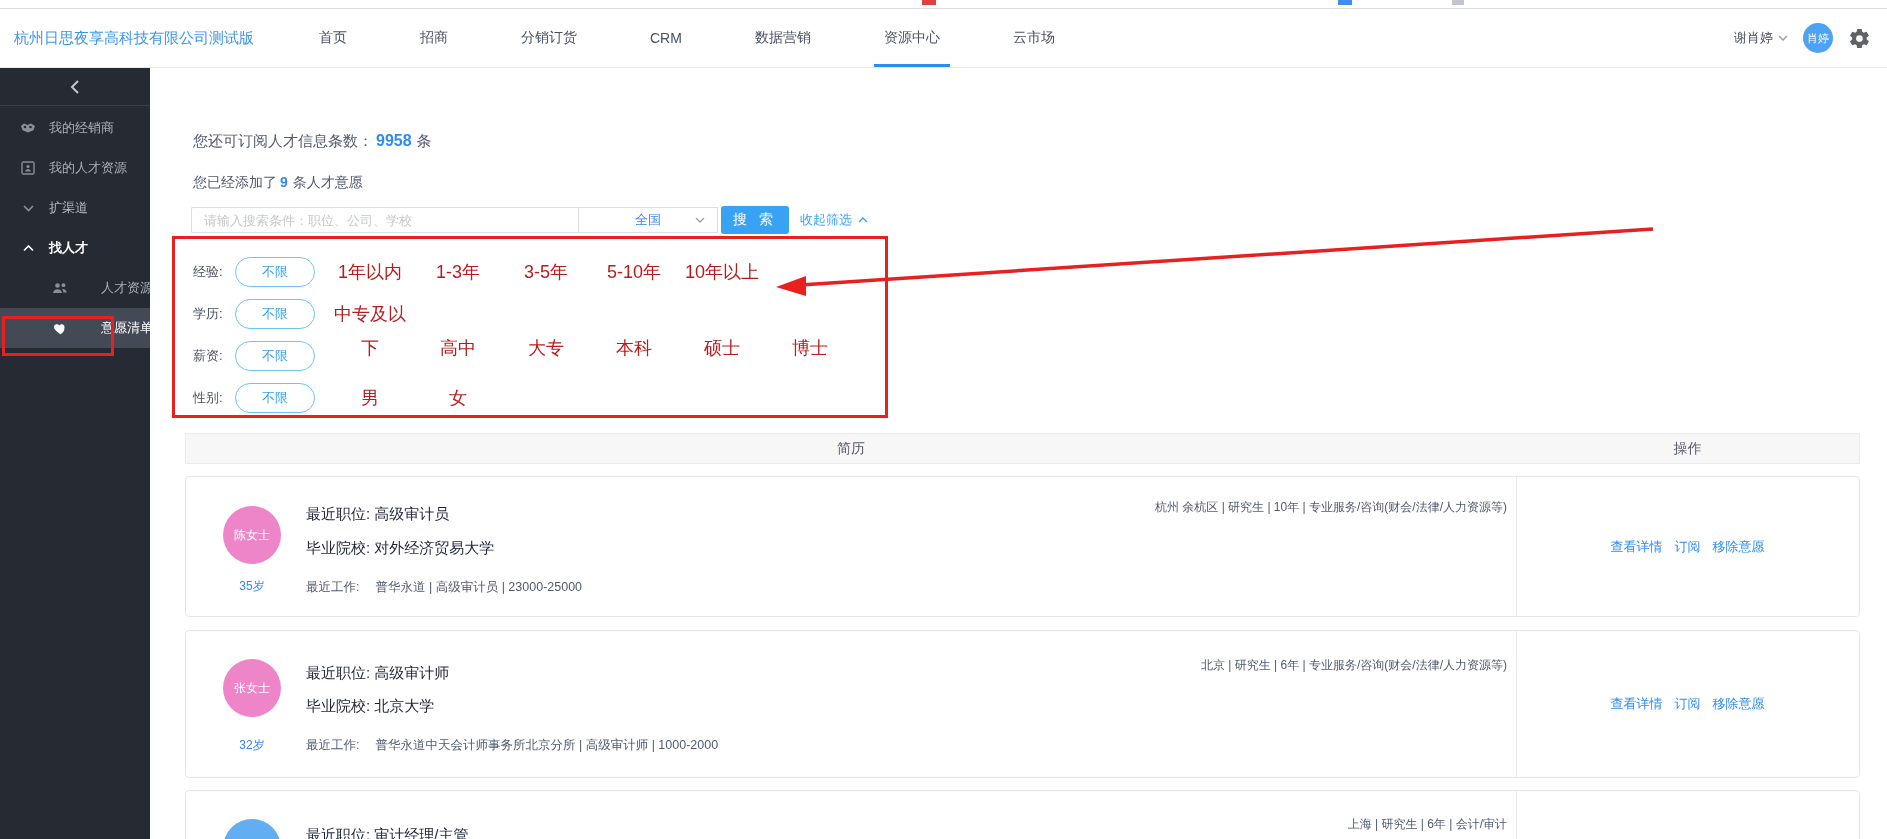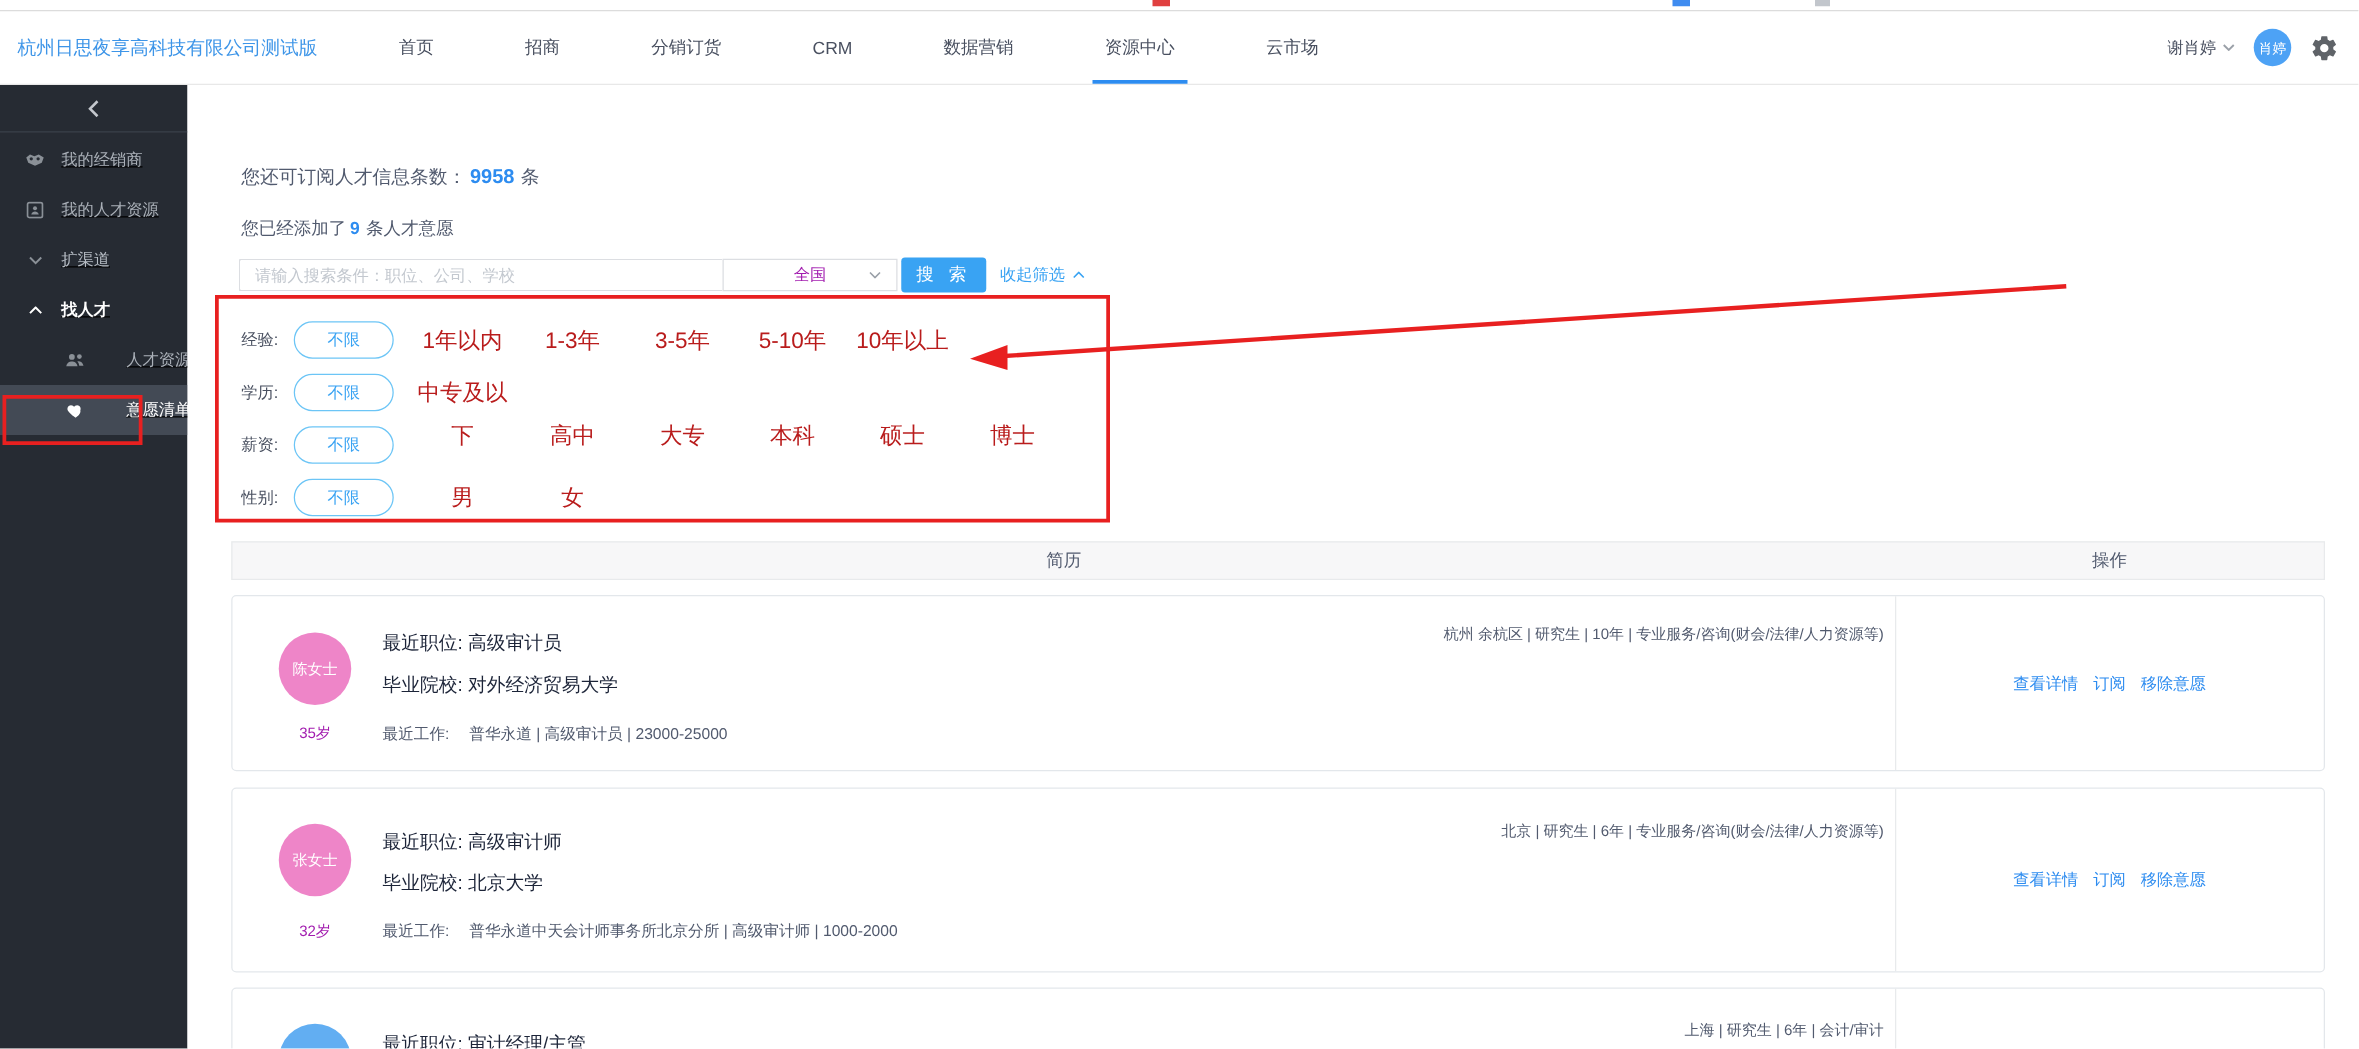--- a/index.html
+++ b/index.html
@@ -21,21 +21,21 @@
   .top-right{margin-left:auto;display:flex;align-items:center;gap:15px;}
   .username{font-size:13px;color:#495060;display:flex;align-items:center;gap:5px;}
   .avatar{width:30px;height:30px;border-radius:50%;color:#fff;font-size:11px;
     display:flex;align-items:center;justify-content:center;letter-spacing:0;}
   .gear{width:23px;height:23px;color:#5f6368;}
 
   
   .sidebar{position:absolute;left:0;top:68px;bottom:0;width:150px;background:#262b33;}
   .collapse{height:38px;display:flex;align-items:center;justify-content:center;
     border-bottom:1px solid #3a414b;cursor:pointer;}
-  .menu{padding-top:2px;text-decoration:underline;}
+  .menu{padding-top:2px;}
   .mitem{height:40px;display:flex;align-items:center;padding-left:20px;gap:13px;
     color:#aab0b8;font-size:13px;cursor:pointer;white-space:nowrap;}
   .mitem .mi{width:16px;height:16px;flex:0 0 16px;display:flex;align-items:center;justify-content:center;}
   .mitem.section{color:#b6bcc4;}
   .mitem.section.open{color:#ffffff;font-weight:bold;}
   .mitem.sub{padding-left:52px;gap:33px;}
   .mitem.selected{background:#434a55;color:#ffffff;}
   svg.ic{display:block;}
 
   
@@ -43,21 +43,21 @@
   .stat-line{position:absolute;left:43px;font-size:15px;color:#515a6e;}
   .stat-line b{color:#2d8cf0;font-size:16px;padding:0 3px;}
   .stat-line .sfx{padding-left:2px;}
 
   .search-input{position:absolute;left:41px;top:139px;width:387px;height:26px;
     border:1px solid #dcdee2;border-right:none;border-radius:2px 0 0 2px;
     padding:0 12px;font-size:13px;color:#495060;outline:none;}
   .search-input::placeholder{color:#c3c8cf;}
   .region-select{position:absolute;left:428px;top:139px;width:140px;height:26px;
     border:1px solid #dcdee2;display:flex;align-items:center;justify-content:center;
-    font-size:13px;color:#a21caf;cursor:pointer;background:#fff;}
+    font-size:13px;color:#3b82f6;cursor:pointer;background:#fff;}
   .region-select .chev{position:absolute;right:12px;top:9px;color:#9aa0a8;}
   .search-btn{position:absolute;left:571px;top:138px;width:68px;height:28px;border:none;
     background:#39a3f3;color:#fff;font-size:14px;border-radius:3px;cursor:pointer;letter-spacing:4px;padding-left:6px;}
   .collapse-link{position:absolute;left:650px;top:139px;height:26px;display:flex;align-items:center;gap:6px;
     color:#39a3f3;font-size:13px;cursor:pointer;}
 
   .frow{position:absolute;left:0;width:900px;height:34px;}
   .flabel{position:absolute;left:43px;top:0;line-height:34px;font-size:13px;color:#495060;}
   .fbtn{position:absolute;left:85px;top:2px;width:80px;height:30px;border:1px solid #6cc5f6;
     border-radius:16px;background:#fff;color:#39a3f3;font-size:13px;cursor:pointer;}
@@ -68,21 +68,21 @@
     border:1px solid #e8eaec;}
   .thead .col-resume{position:absolute;left:0;top:0;width:1330px;height:29px;line-height:29px;
     text-align:center;font-size:14px;color:#515a6e;}
   .thead .col-action{position:absolute;left:1330px;top:0;right:0;height:29px;line-height:29px;
     text-align:center;font-size:14px;color:#515a6e;}
 
   .card{position:absolute;left:35px;width:1675px;background:#fff;border:1px solid #e3e7eb;border-radius:4px;}
   .card .divider{position:absolute;left:1330px;top:0;bottom:0;width:0;border-left:1px solid #e8eaec;}
   .cavatar{position:absolute;left:37px;width:58px;height:58px;border-radius:50%;
     display:flex;align-items:center;justify-content:center;color:#fff;font-size:12px;}
-  .cage{position:absolute;left:37px;width:58px;text-align:center;font-size:12px;color:#a21caf;}
+  .cage{position:absolute;left:37px;width:58px;text-align:center;font-size:12px;color:#3b82f6;}
   .cline1,.cline2{position:absolute;left:120px;font-size:15px;color:#1c2438;white-space:nowrap;}
   .cmeta{position:absolute;right:352px;font-size:12px;color:#515a6e;white-space:nowrap;}
   .crecent{position:absolute;left:120px;font-size:12.5px;color:#515a6e;white-space:nowrap;}
   .crecent .rl{margin-right:16px;}
   .cactions{position:absolute;left:1330px;right:0;top:0;bottom:0;
     display:flex;align-items:center;justify-content:center;gap:12px;}
   .cactions span{color:#2d8cf0;font-size:13px;cursor:pointer;white-space:nowrap;}
 
   
   .anno-box{position:absolute;border:3px solid #e82020;pointer-events:none;}

